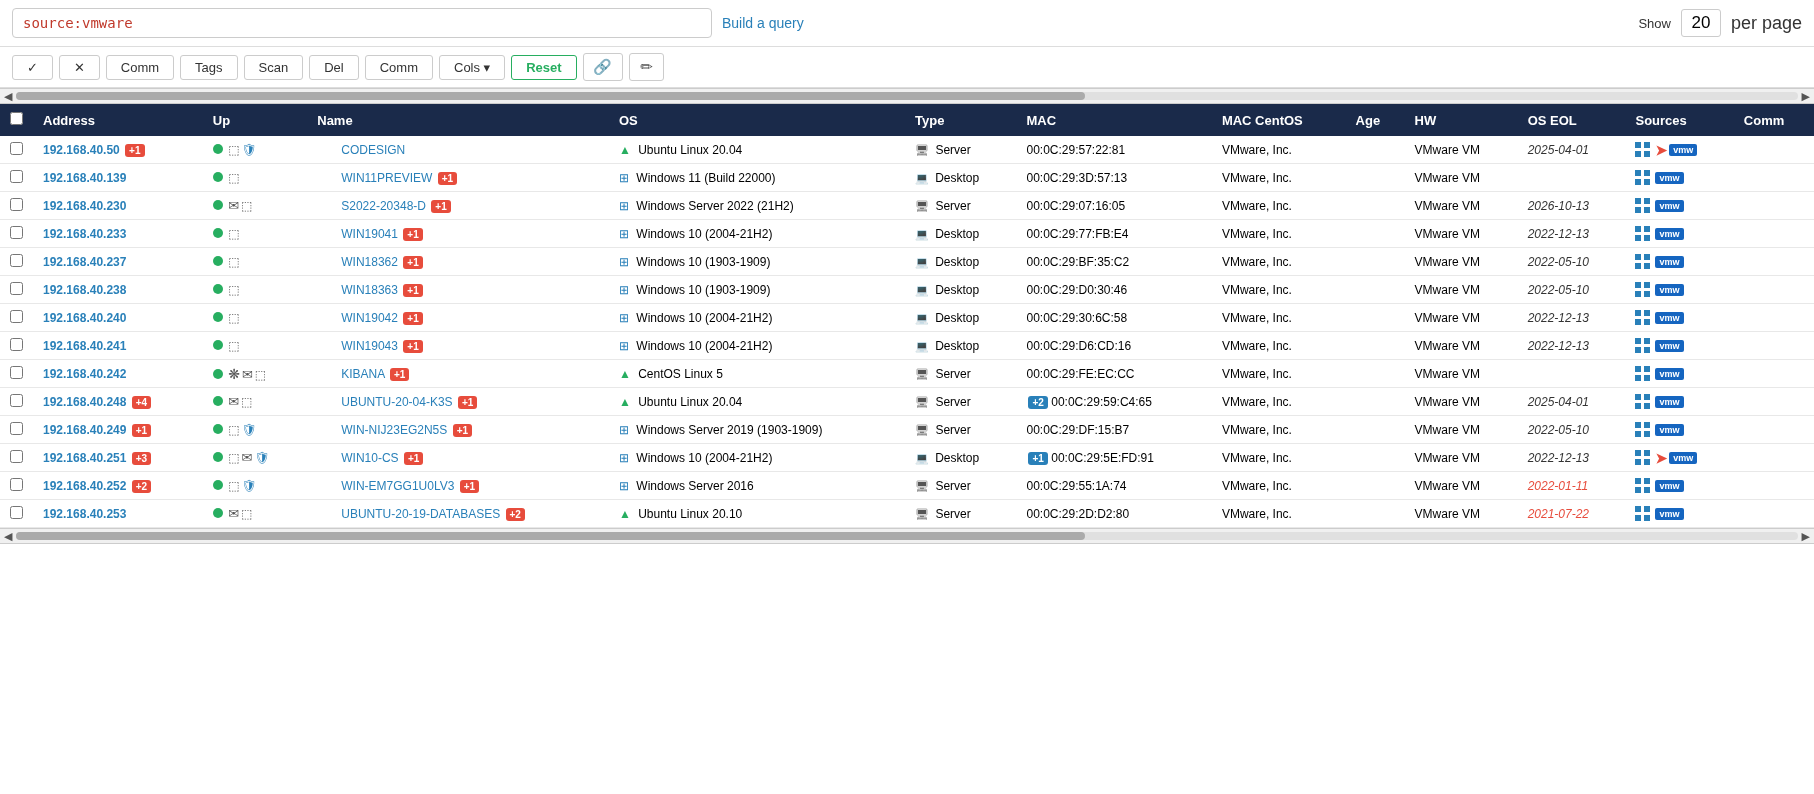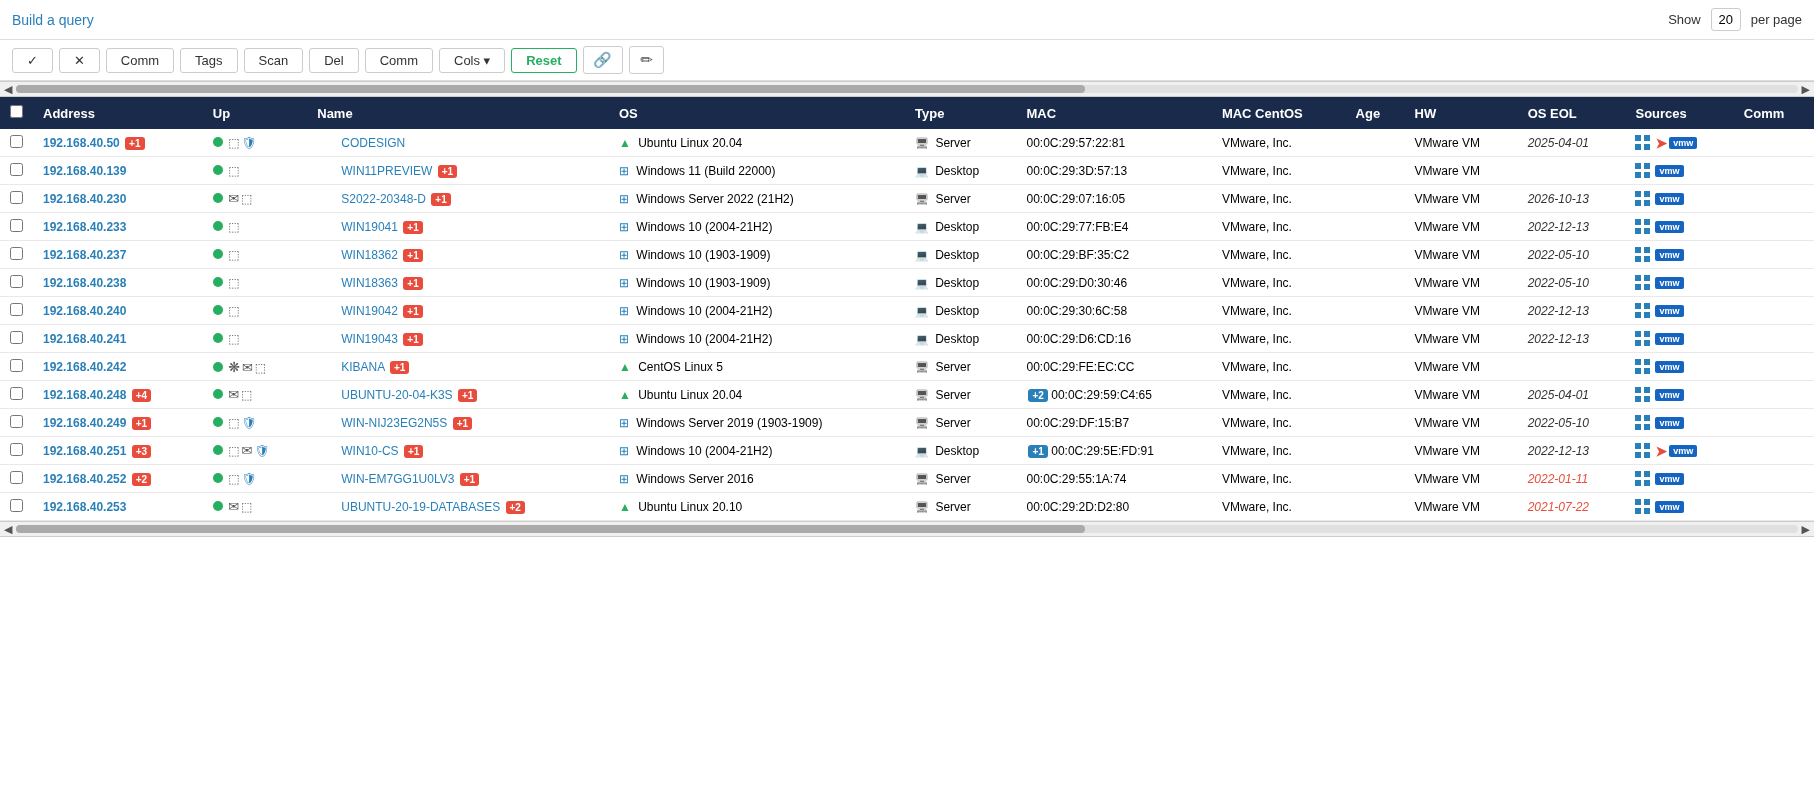--- a/index.html
+++ b/index.html
@@ -10,23 +10,23 @@
     }
     .search-input {
       flex: 1; max-width: 700px; padding: 6px 10px; border: 1px solid #ccc; border-radius: 4px;
       font-size: 14px; color: #c0392b; font-family: monospace;
     }
     .build-query-btn {
       color: #2980b9; background: none; border: none; cursor: pointer; font-size: 14px; text-decoration: none;
     }
     .show-label { margin-left: auto; font-size: 13px; color: #333; }
     .show-input {
-      width: 30px; border: 1px solid #ccc; border-radius: 3px; padding: 3px 6px; font-size: 13px; text-align: center;
-    }
-    .per-page-label { font-size: 13px; color: #333; }
+      width: 40px; border: 1px solid #ccc; border-radius: 3px; padding: 3px 6px; font-size: 17px; text-align: center;
+    }
+    .per-page-label { font-size: 18px; color: #333; }
 
     .toolbar {
       display: flex; align-items: center; padding: 6px 12px; gap: 6px; border-bottom: 1px solid #ddd;
     }
     .tb-btn {
       padding: 4px 14px; border: 1px solid #ccc; border-radius: 3px; background: #fff;
       cursor: pointer; font-size: 13px; color: #333;
     }
     .tb-btn-green {
       padding: 4px 14px; border: 1px solid #27ae60; border-radius: 3px; background: #fff;
@@ -81,20 +81,21 @@
       height: 16px; padding: 0 4px;
     }
     .scroll-arrow { cursor: pointer; color: #555; font-size: 11px; }
     .scroll-track { flex: 1; height: 8px; background: #e0e0e0; margin: 0 4px; border-radius: 4px; position: relative; }
     .scroll-thumb { position: absolute; left: 0; top: 0; width: 60%; height: 8px; background: #aaa; border-radius: 4px; }
   </style>
 </head>
 <body>
 
 <div class="top-bar">
+  <input type="text" class="search-input" value="source:vmware" style="">
   <a href="#" class="build-query-btn">Build a query</a>
   <span class="show-label">Show</span>
   <input type="text" class="show-input" value="20" style="">
   <span class="per-page-label">per page</span>
 </div>
 
 <div class="toolbar">
   <button class="tb-btn">✓</button>
   <button class="tb-btn">✕</button>
   <button class="tb-btn">Comm</button>

